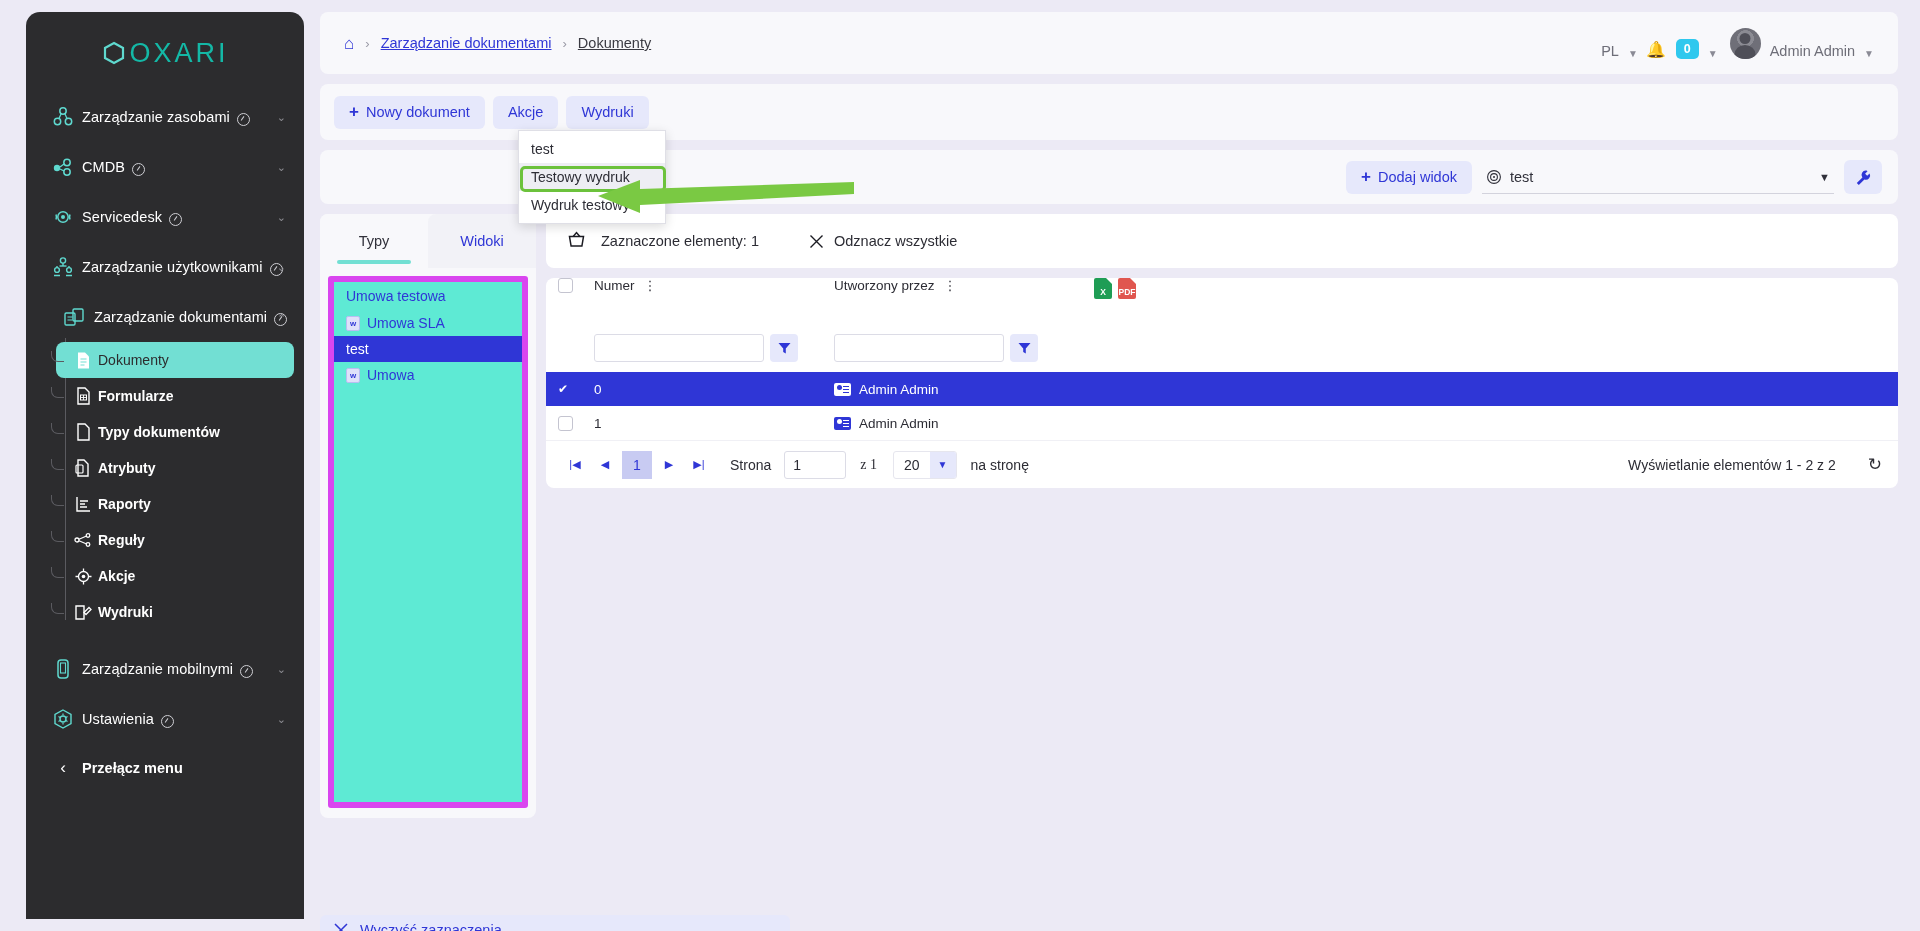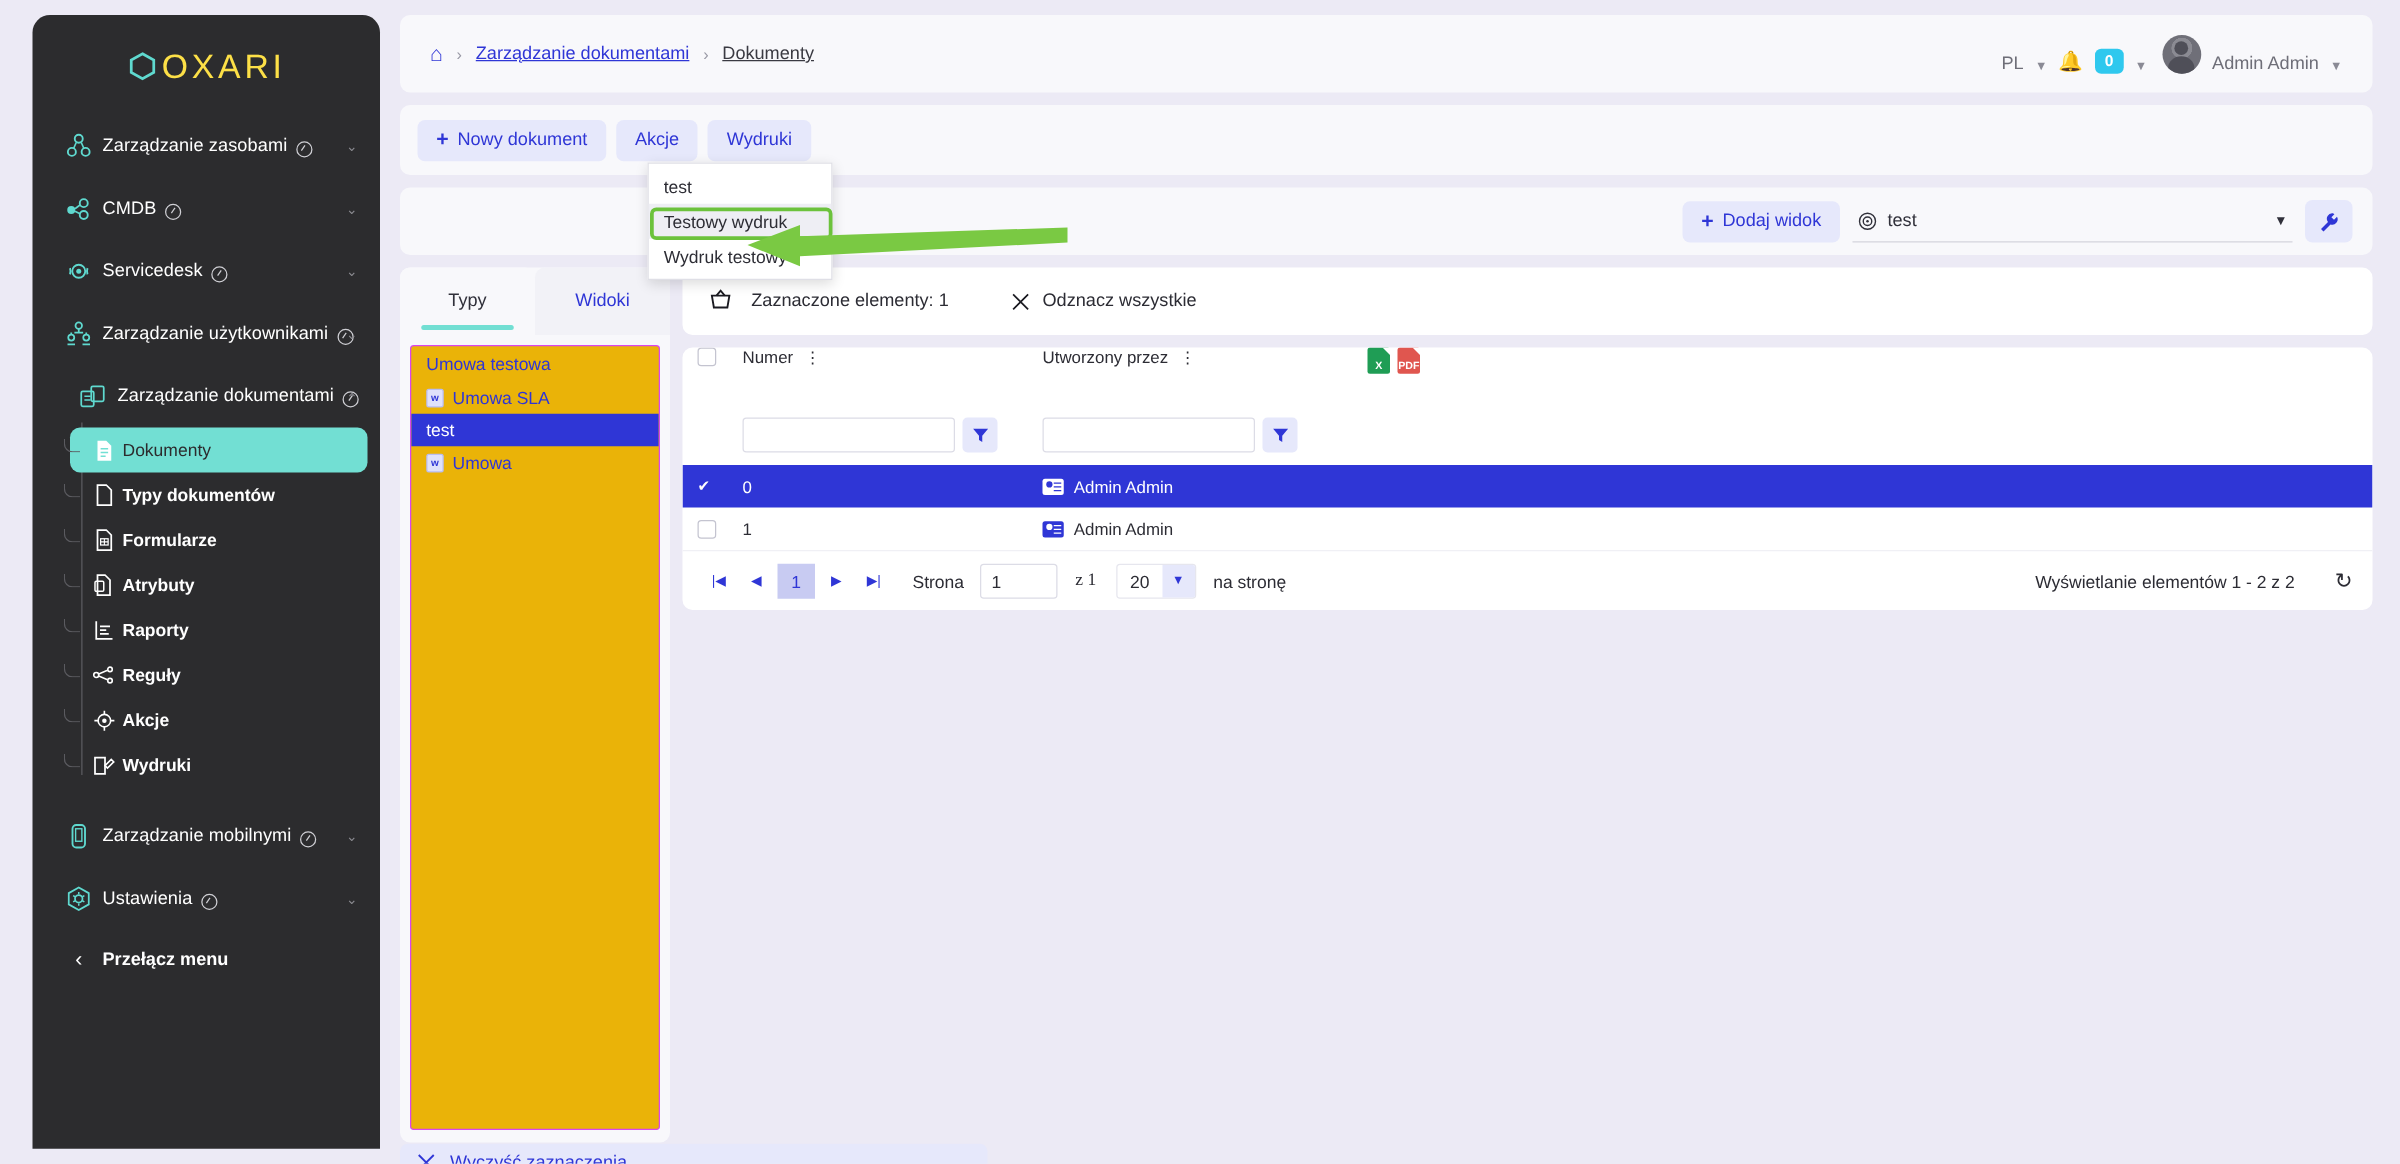--- a/index.html
+++ b/index.html
@@ -18,21 +18,21 @@
     width: 278px; height: 907px;
     background: #2c2c2e;
     border-radius: 14px 14px 0 0;
     overflow: hidden;
   }
   .logo-wrap {
     height: 74px; display: flex; align-items: center; justify-content: center;
     padding-top: 8px;
   }
   .logo-text {
-    color: #fde047; font-size: 27px; letter-spacing: 3px; font-weight: 400;
+    color: #14b8a6; font-size: 27px; letter-spacing: 3px; font-weight: 400;
     display: flex; align-items: center;
   }
   .nav-group { padding-top: 6px; }
   .nav-item {
     display: flex; align-items: center; height: 50px;
     padding-left: 18px; color: #ffffff; cursor: pointer; position: relative;
   }
   .nav-item .nv-ico {
     width: 38px; min-width: 38px; display: flex; align-items: center; justify-content: center;
   }
@@ -174,22 +174,22 @@
     flex: 1; display: flex; align-items: center; justify-content: center;
     font-size: 14.5px; cursor: pointer; position: relative; color: #2f36d6;
     background: #f2f2f7; border-radius: 8px 8px 0 0;
   }
   .tab.active { color: #30303a; background: #f8f8fb; }
   .tab.active::after {
     content: ""; position: absolute; left: 16%; right: 16%; bottom: 4px;
     height: 4px; background: #72dfd3; border-radius: 3px;
   }
   .typelist {
-    margin: 8px 8px 0; background: #eab308; border: 1px solid #d946ef;
-    border-radius: 3px; height: 628px; overflow: hidden;
+    margin: 8px 8px 0; background: #5eead4; border: 6px solid #d946ef;
+    border-radius: 3px; height: 532px; overflow: hidden;
   }
   .type-row {
     display: flex; align-items: center; gap: 7px; height: 26px;
     padding: 0 0 0 12px; font-size: 14px; color: #2f36d6; cursor: pointer;
   }
   .type-row.sel { background: #2f36d6; color: #fff; }
   .type-row.root { font-weight: normal; padding-left: 12px; }
   .type-row.child { padding-left: 12px; }
   .doc-ico {
     width: 14px; height: 15px; background: #dfe1fa; border: 1px solid #b9bdf2;
@@ -402,34 +402,34 @@
               <path d="M5.5 8h6M5.5 11h6M5.5 14h4" stroke="#72dfd3" stroke-width="1.2"></path>
             </svg>
         </span>
         <span class="sb-label">Dokumenty</span>
       </div>
 
       <div class="sub-item">
         <span class="sb-ico">
           <svg width="15" height="18" viewBox="0 0 15 18">
               <path d="M2 1h7l4 4v12H2z" fill="none" stroke="#fff" stroke-width="1.4"></path>
-            </svg>
-        </span>
-        <span class="sb-label">Typy dokumentów</span>
+              <rect x="4.5" y="8" width="6" height="5" fill="none" stroke="#fff" stroke-width="1"></rect>
+              <path d="M4.5 10.5h6M7.5 8v5" stroke="#fff" stroke-width="0.9"></path>
+            </svg>
+        </span>
+        <span class="sb-label">Formularze</span>
       </div>
 
       <div class="sub-item">
         <span class="sb-ico">
           <svg width="15" height="18" viewBox="0 0 15 18">
               <path d="M2 1h7l4 4v12H2z" fill="none" stroke="#fff" stroke-width="1.4"></path>
-              <rect x="4.5" y="8" width="6" height="5" fill="none" stroke="#fff" stroke-width="1"></rect>
-              <path d="M4.5 10.5h6M7.5 8v5" stroke="#fff" stroke-width="0.9"></path>
-            </svg>
-        </span>
-        <span class="sb-label">Formularze</span>
+            </svg>
+        </span>
+        <span class="sb-label">Typy dokumentów</span>
       </div>
 
       <div class="sub-item">
         <span class="sb-ico">
           <svg width="16" height="18" viewBox="0 0 16 18">
               <path d="M3 1h6l4 4v12H3z" fill="none" stroke="#fff" stroke-width="1.4"></path>
               <rect x="1" y="6" width="7" height="8" rx="1" fill="none" stroke="#fff" stroke-width="1.2"></rect>
             </svg>
         </span>
         <span class="sb-label">Atrybuty</span>

